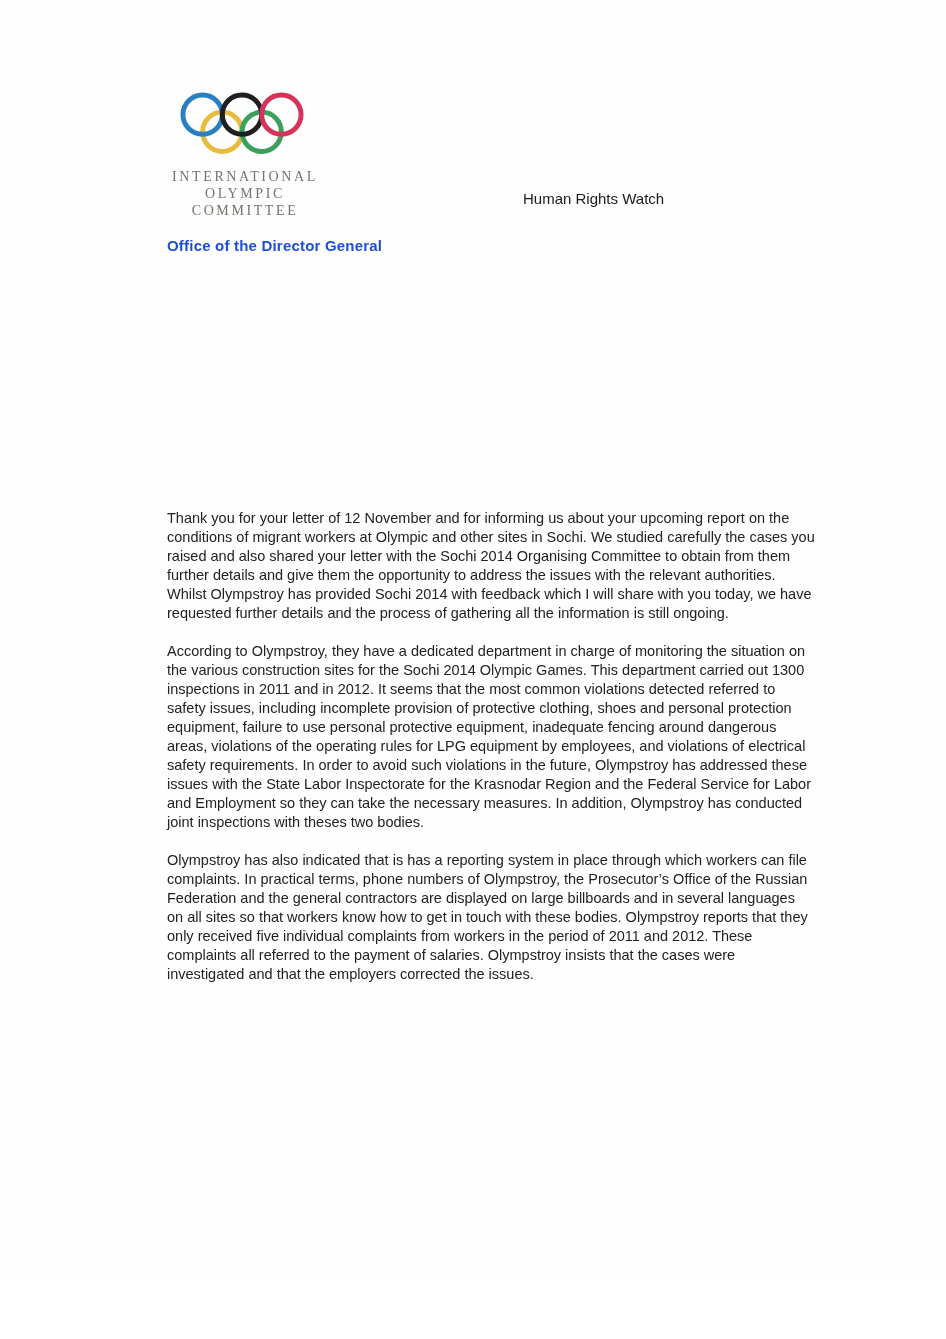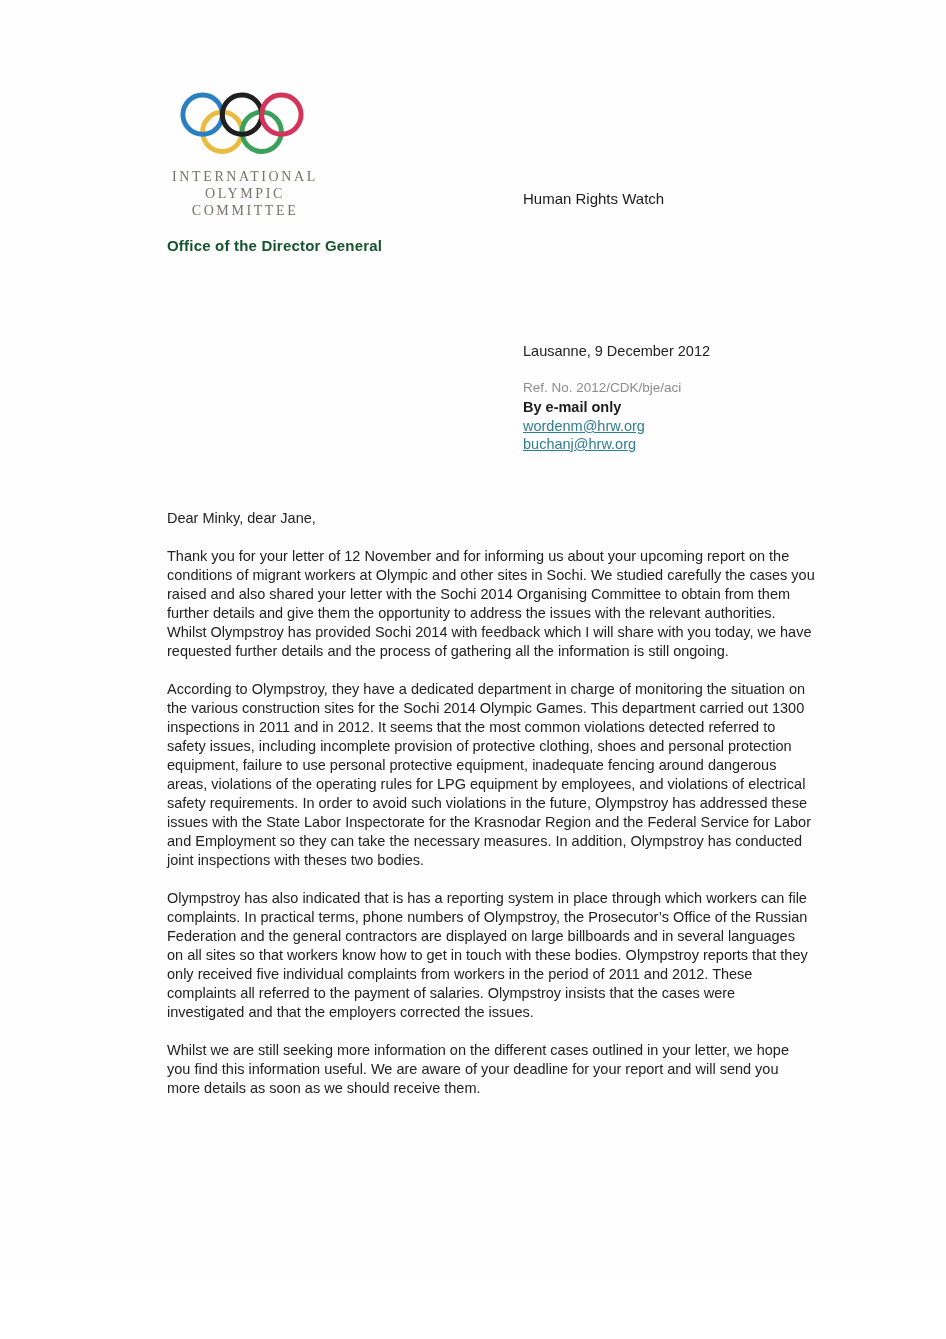--- a/index.html
+++ b/index.html
@@ -33,21 +33,21 @@
     line-height: 17px;
     letter-spacing: 2.6px;
     color: #76736c;
   }
   .office-line {
     position: absolute;
     left: 167px;
     top: 237px;
     font-size: 15px;
     font-weight: bold;
-    color: #14532d;
+    color: #1d4ed8;
     letter-spacing: 0.2px;
   }
   .recipient {
     position: absolute;
     left: 523px;
     top: 190px;
     font-size: 15px;
     font-weight: normal;
     color: #1b1b1b;
   }
@@ -112,31 +112,22 @@
   <div class="ioc-name">
     <div>INTERNATIONAL</div>
     <div>OLYMPIC</div>
     <div>COMMITTEE</div>
   </div>
 
   <div class="office-line">Office of the Director General</div>
 
   <div class="recipient">Human Rights Watch</div>
 
-  <div class="meta-block">
-    <div class="date-line">Lausanne, 9 December 2012</div>
-    <div class="ref-line">Ref. No. 2012/CDK/bje/aci</div>
-    <div class="delivery-line">By e-mail only</div>
-    <a class="email-link">wordenm@hrw.org</a>
-    <a class="email-link">buchanj@hrw.org</a>
-  </div>
 
   <div class="letter-body">
-    <p class="salutation">Dear Minky, dear Jane,</p>
     <p>Thank you for your letter of 12 November and for informing us about your upcoming report on the conditions of migrant workers at Olympic and other sites in Sochi.  We studied carefully the cases you raised and also shared your letter with the Sochi 2014 Organising Committee to obtain from them further details and give them the opportunity to address the issues with the relevant authorities. Whilst Olympstroy has provided Sochi 2014 with feedback which I will share with you today, we have requested further details  and the process of gathering all the information is still ongoing.</p>
     <p>According to Olympstroy, they have a dedicated department in charge of monitoring the situation on the various construction sites for the Sochi 2014 Olympic Games.  This department carried out 1300 inspections in 2011 and in 2012.  It seems that the most common violations detected referred to safety issues, including incomplete provision of protective clothing, shoes and personal protection equipment, failure to use personal protective equipment, inadequate fencing around dangerous areas, violations of the operating rules for LPG equipment by employees, and violations of electrical safety requirements. In order to avoid such violations in the future, Olympstroy has addressed these issues with the State Labor Inspectorate for the Krasnodar Region and the Federal Service for Labor and Employment so they can take the necessary measures. In addition, Olympstroy has conducted joint inspections with theses two bodies.</p>
     <p>Olympstroy has also indicated that is has a reporting system in place through which workers can file complaints. In practical terms, phone numbers of Olympstroy, the Prosecutor’s Office of the Russian Federation and the general contractors are displayed on large billboards and in several languages on all sites so that workers know how to get in touch with these bodies. Olympstroy reports that they only received five individual complaints from workers in the period of 2011 and 2012. These complaints all referred to the payment of salaries. Olympstroy insists that the cases were investigated and that the employers corrected the issues.</p>
-    <p>Whilst we are still seeking more information on the different cases outlined in your letter, we hope you find this information useful. We are aware of your deadline for your report and will send you more details as soon as we should receive them.</p>
   </div>
 
   <div class="page-footer">Château de Vidy, 1007 Lausanne, Switzerland | Tel +41 21 621 6111 | Fax +41 21 621 6216 | www.olympic.org</div>
 
 </div>
 
 </body></html>

